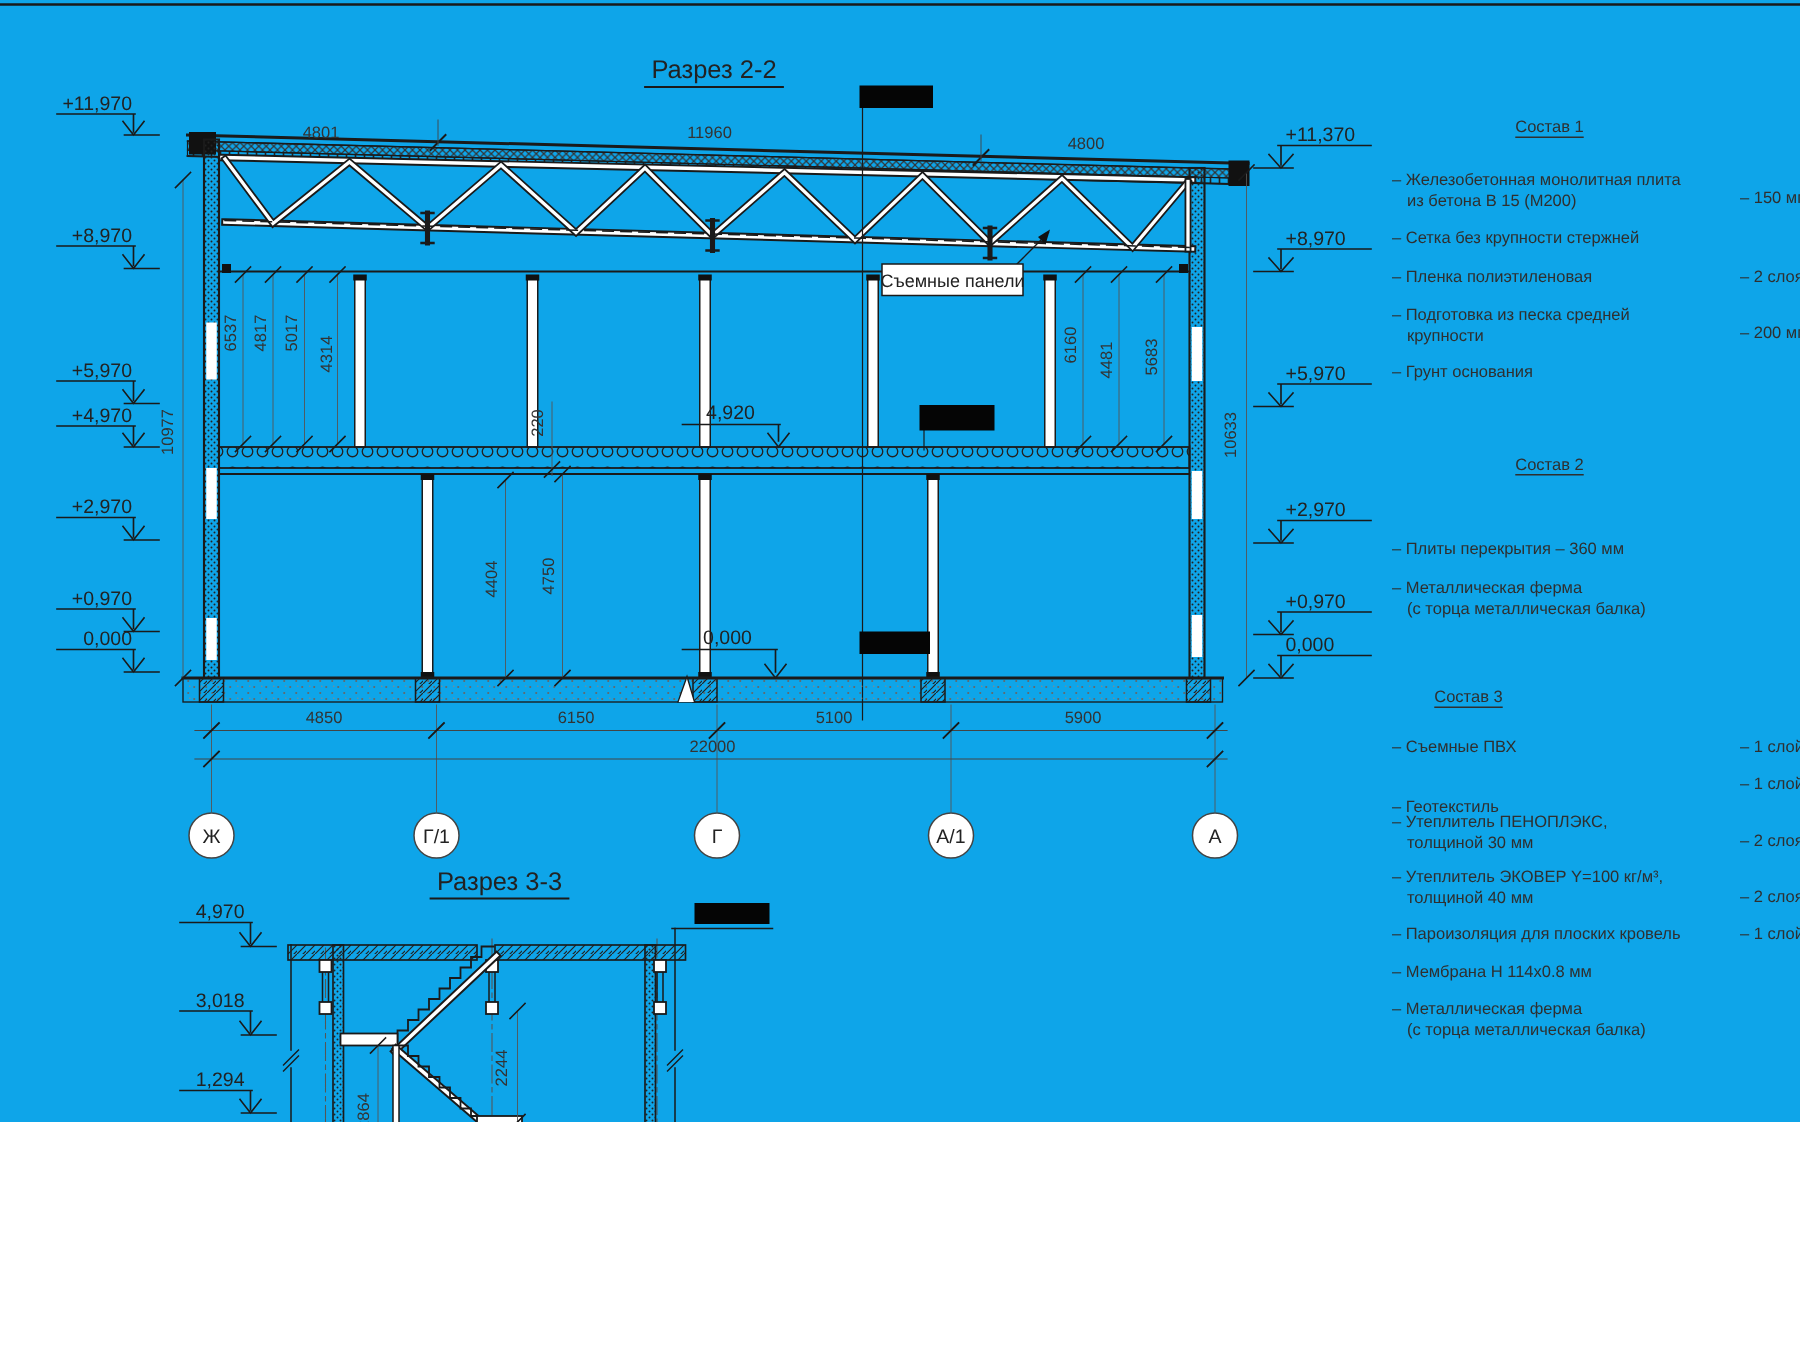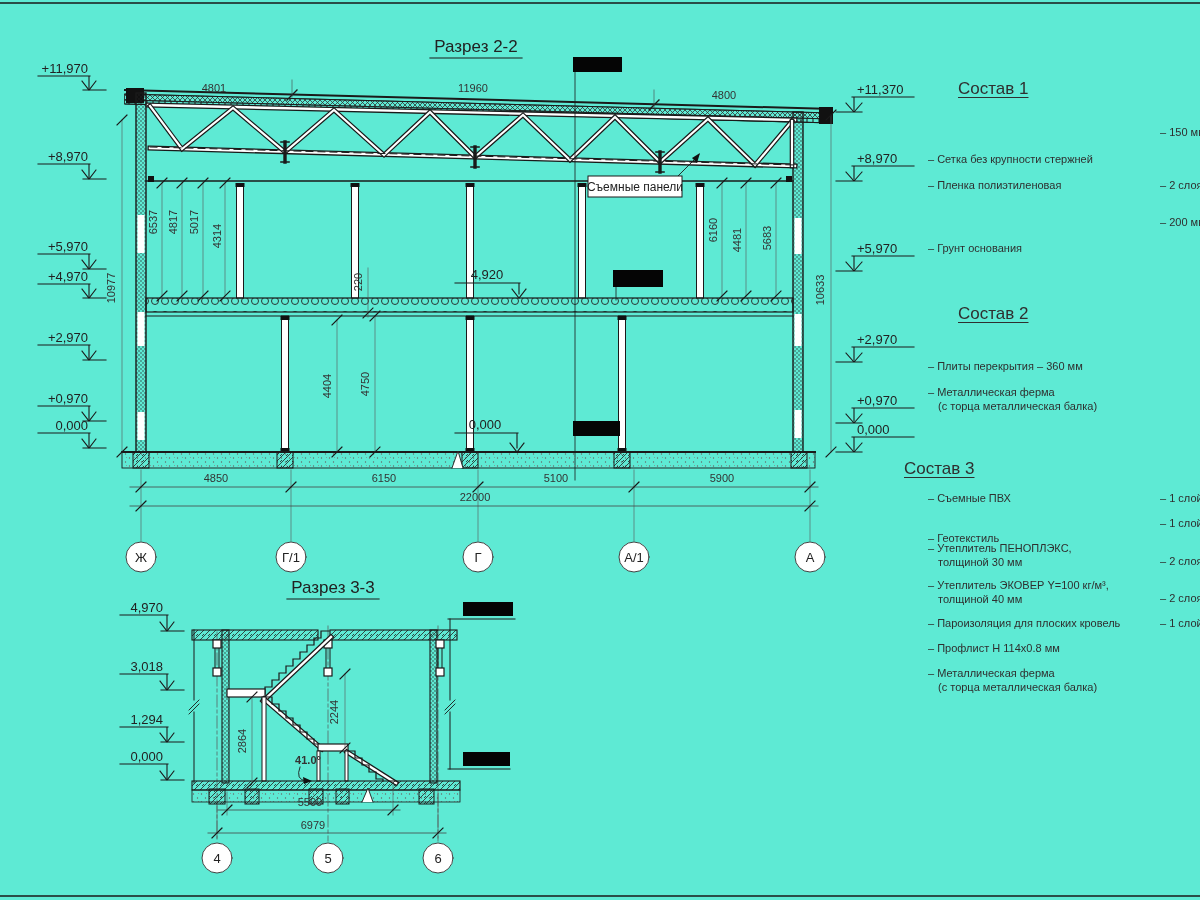--- a/index.html
+++ b/index.html
@@ -1,26 +1,26 @@
 <!DOCTYPE html>
 <html><head>
 <meta charset="utf-8">
 <style>
   html,body{margin:0;padding:0;background:#fff;}
-  #canvas{position:relative;width:1200px;height:900px;background:#5eead4;overflow:hidden;
+  #canvas{position:relative;width:1200px;height:748px;background:#0ea5e9;overflow:hidden;
           font-family:"Liberation Sans",sans-serif;color:#2f2f2f;}
   svg{position:absolute;left:0;top:0;}
   svg text{font-family:"Liberation Sans",sans-serif;fill:#222;}
   .t-title{font-size:17px;}
   .t-elev{font-size:13px;}
   .t-dim{font-size:11px;fill:#333;}
   .t-axis{font-size:13px;}
   .t-call{font-size:12px;}
   .panel{position:absolute;left:0;top:0;width:1200px;height:900px;}
-  .p-h{position:absolute;width:150px;text-align:left;font-size:17px;
+  .p-h{position:absolute;width:150px;text-align:center;font-size:11px;
        text-decoration:underline;text-underline-offset:3px;white-space:nowrap;}
   .p-item{position:absolute;left:928px;width:235px;font-size:11px;line-height:13.5px;
           white-space:pre-line;text-indent:-10px;padding-left:10px;}
   .p-val{position:absolute;left:1160px;font-size:11px;white-space:nowrap;}
 </style>
 </head>
 <body>
 
 <div id="canvas">
 <svg width="1200" height="900" viewBox="0 0 1200 900">
@@ -385,24 +385,28 @@
       <circle cx="438" cy="858" r="15" fill="#fff" stroke="#444" stroke-width="1"></circle>
       <text class="t-axis" x="217" y="863" text-anchor="middle">4</text>
       <text class="t-axis" x="328" y="863" text-anchor="middle">5</text>
       <text class="t-axis" x="438" y="863" text-anchor="middle">6</text>
     </g>
   </g>
 </svg>
 
 <div class="panel">
   <div class="p-h" style="left:958px;top:79px">Состав 1</div>
+  <div class="p-item" style="top:114px">– Железобетонная  монолитная плита
+из бетона В 15 (М200)</div>
   <div class="p-val" style="top:126px">– 150 мм</div>
   <div class="p-item" style="top:153px">– Сетка без крупности стержней</div>
   <div class="p-item" style="top:179px">– Пленка полиэтиленовая</div>
   <div class="p-val" style="top:179px">–  2 слоя</div>
+  <div class="p-item" style="top:204px">– Подготовка из песка средней
+крупности</div>
   <div class="p-val" style="top:216px">– 200 мм</div>
   <div class="p-item" style="top:242px">– Грунт основания</div>
 
   <div class="p-h" style="left:958px;top:304px">Состав 2</div>
   <div class="p-item" style="top:360px">– Плиты перекрытия – 360 мм</div>
   <div class="p-item" style="top:386px">– Металлическая ферма
 (с торца металлическая балка)</div>
 
   <div class="p-h" style="left:904px;top:459px">Состав 3</div>
   <div class="p-item" style="top:492px">– Съемные ПВХ</div>
@@ -410,17 +414,17 @@
   <div class="p-item" style="top:532px">– Геотекстиль</div>
   <div class="p-val" style="top:517px">– 1 слой</div>
   <div class="p-item" style="top:542px">– Утеплитель ПЕНОПЛЭКС,
 толщиной 30 мм</div>
   <div class="p-val" style="top:555px">– 2 слоя</div>
   <div class="p-item" style="top:579px">– Утеплитель ЭКОВЕР Y=100 кг/м³,
 толщиной 40 мм</div>
   <div class="p-val" style="top:592px">– 2 слоя</div>
   <div class="p-item" style="top:617px">– Пароизоляция для плоских кровель</div>
   <div class="p-val" style="top:617px">– 1 слой</div>
-  <div class="p-item" style="top:642px">– Профлист Н 114х0.8 мм</div>
+  <div class="p-item" style="top:642px">– Мембрана Н 114х0.8 мм</div>
   <div class="p-item" style="top:667px">– Металлическая ферма
 (с торца металлическая балка)</div>
 </div>
 </div>
 
 </body></html>

